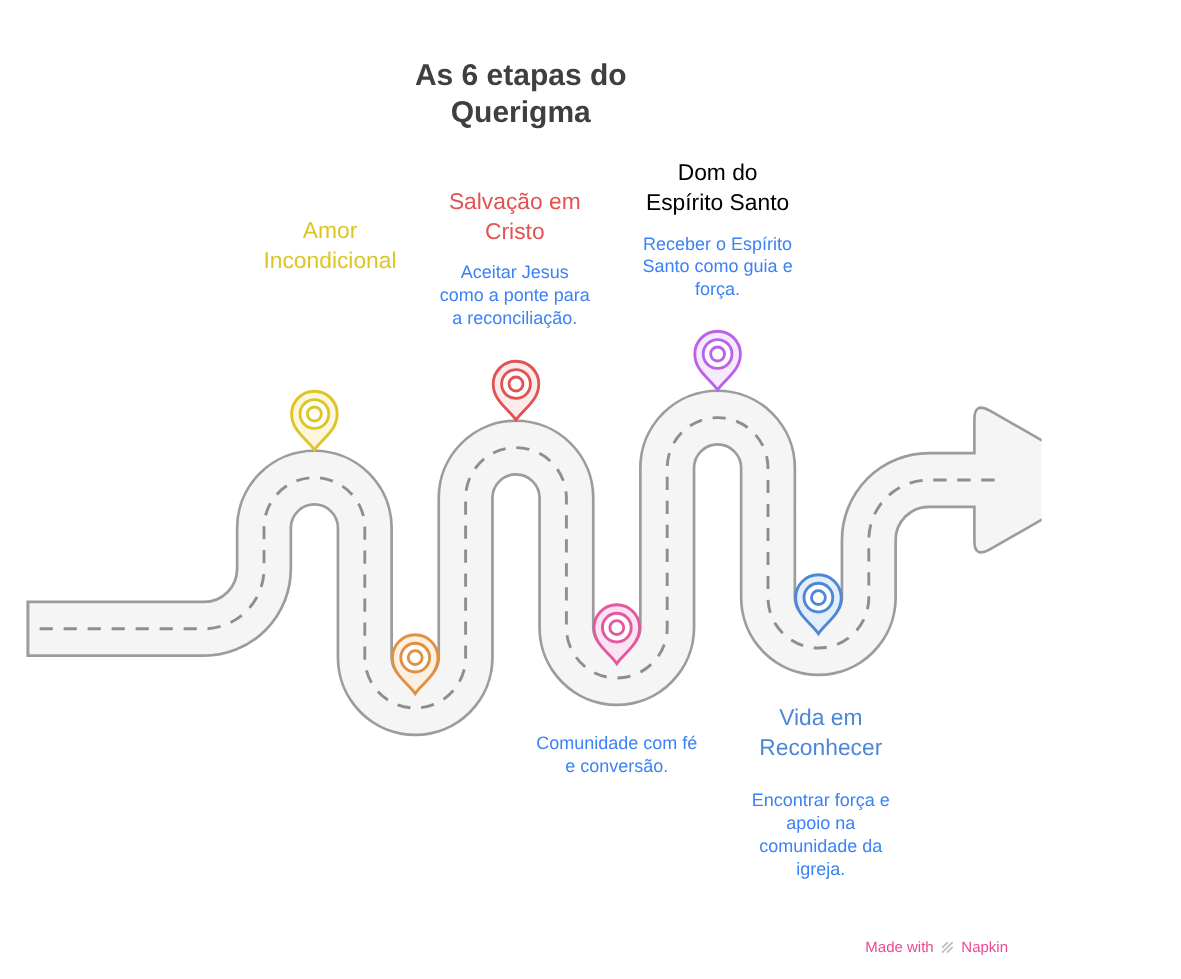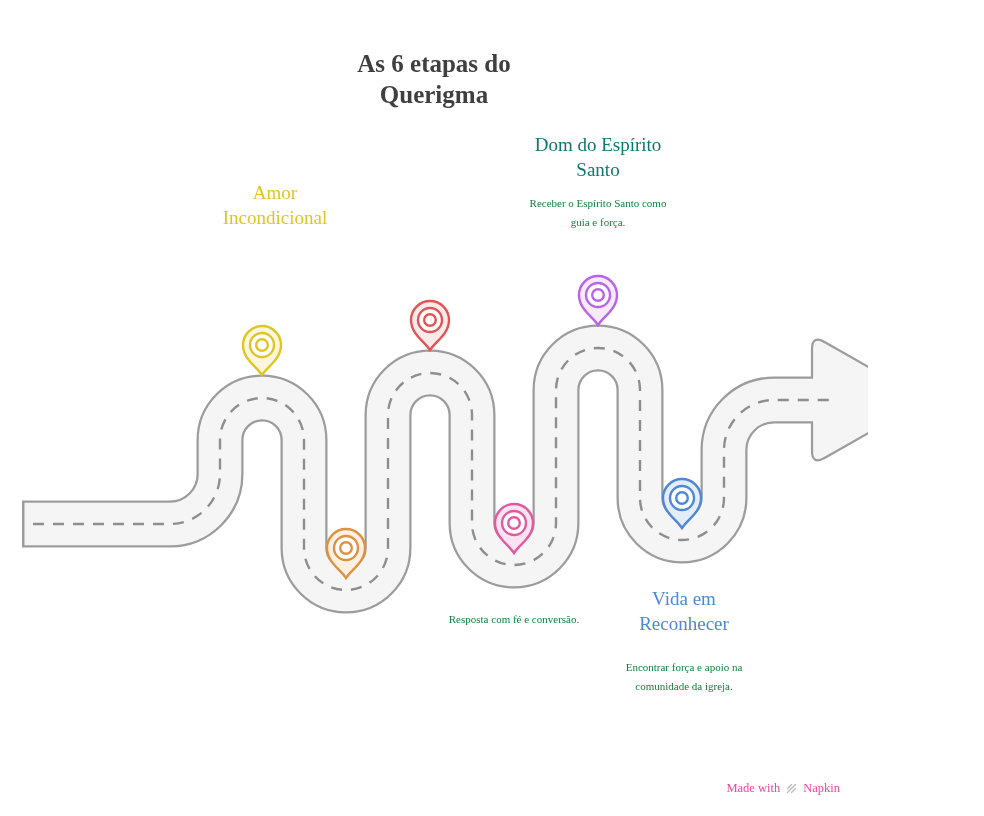--- a/index.html
+++ b/index.html
@@ -1,23 +1,23 @@
 <!DOCTYPE html>
 <html><head>
 <meta charset="utf-8">
 <style>
   html,body{margin:0;padding:0;background:#ffffff;}
   .canvas{position:relative;width:868px;height:816px;background:#ffffff;overflow:hidden;
-          font-family:Liberation Serif, serif;}
+          font-family:Liberation Sans, sans-serif;}
   .page-title{position:absolute;top:48px;left:0;right:0;margin:0 auto;max-width:235px;
               text-align:center;font-size:25px;line-height:31px;font-weight:bold;color:#3F3F3F;}
   .road-svg{position:absolute;left:0;top:0;}
   .stage{position:absolute;width:190px;text-align:center;}
   .stage-title{margin:0 auto 12px auto;font-size:19px;line-height:25px;font-weight:500;}
-  .stage-desc{margin:0 auto;font-size:11px;line-height:19px;color:#15803d;}
+  .stage-desc{margin:0 auto;font-size:15px;line-height:19px;color:#3b82f6;}
   .watermark{position:absolute;right:28px;bottom:20px;display:flex;align-items:center;gap:5px;
              font-size:12.5px;color:#ec4899;}
 </style>
 </head>
 <body>
 
 <div class="canvas">
 
   <h1 class="page-title">As 6 etapas do Querigma</h1>
 
@@ -62,29 +62,31 @@
           <circle r="5.8" fill="#ffffff" stroke="#4E87D6" stroke-width="2.4"></circle>
         </g>
       </g>
   </svg>
 
   <div id="stages-layer">
       <div class="stage" style="left: 180px; top: 180px;">
         <div class="stage-title" style="color: rgb(223, 197, 36); max-width: 140px;">Amor Incondicional</div>
       </div>
       <div class="stage" style="left: 334px; top: 156px;">
+        <div class="stage-title" style="color: rgb(226, 83, 83); max-width: 120px;">Salvação em Cristo</div>
+        <div class="stage-desc" style="max-width: 130px;">Aceitar Jesus como a ponte para a reconciliação.</div>
       </div>
       <div class="stage" style="left: 503px; top: 132px;">
-        <div class="stage-title" style="color: #0f766e; max-width: 128px;">Dom do Espírito Santo</div>
+        <div class="stage-title" style="color: #000000; max-width: 128px;">Dom do Espírito Santo</div>
         <div class="stage-desc" style="max-width: 150px;">Receber o Espírito Santo como guia e força.</div>
       </div>
       <div class="stage" style="left: 251px; top: 634px;">
       </div>
       <div class="stage" style="left: 419px; top: 610px;">
-        <div class="stage-desc" style="max-width: 140px;">Resposta com fé e conversão.</div>
+        <div class="stage-desc" style="max-width: 140px;">Comunidade com fé e conversão.</div>
       </div>
       <div class="stage" style="left: 589px; top: 586px;">
         <div class="stage-title" style="color: rgb(78, 135, 214); max-width: 140px;">Vida em Reconhecer</div>
         <div class="stage-desc" style="max-width: 125px; margin-top: 22px;">Encontrar força e apoio na comunidade da igreja.</div>
       </div>
     </div>
 
   <div class="watermark">
     <span>Made with</span>
     <svg width="13" height="13" viewBox="0 0 13 13">

